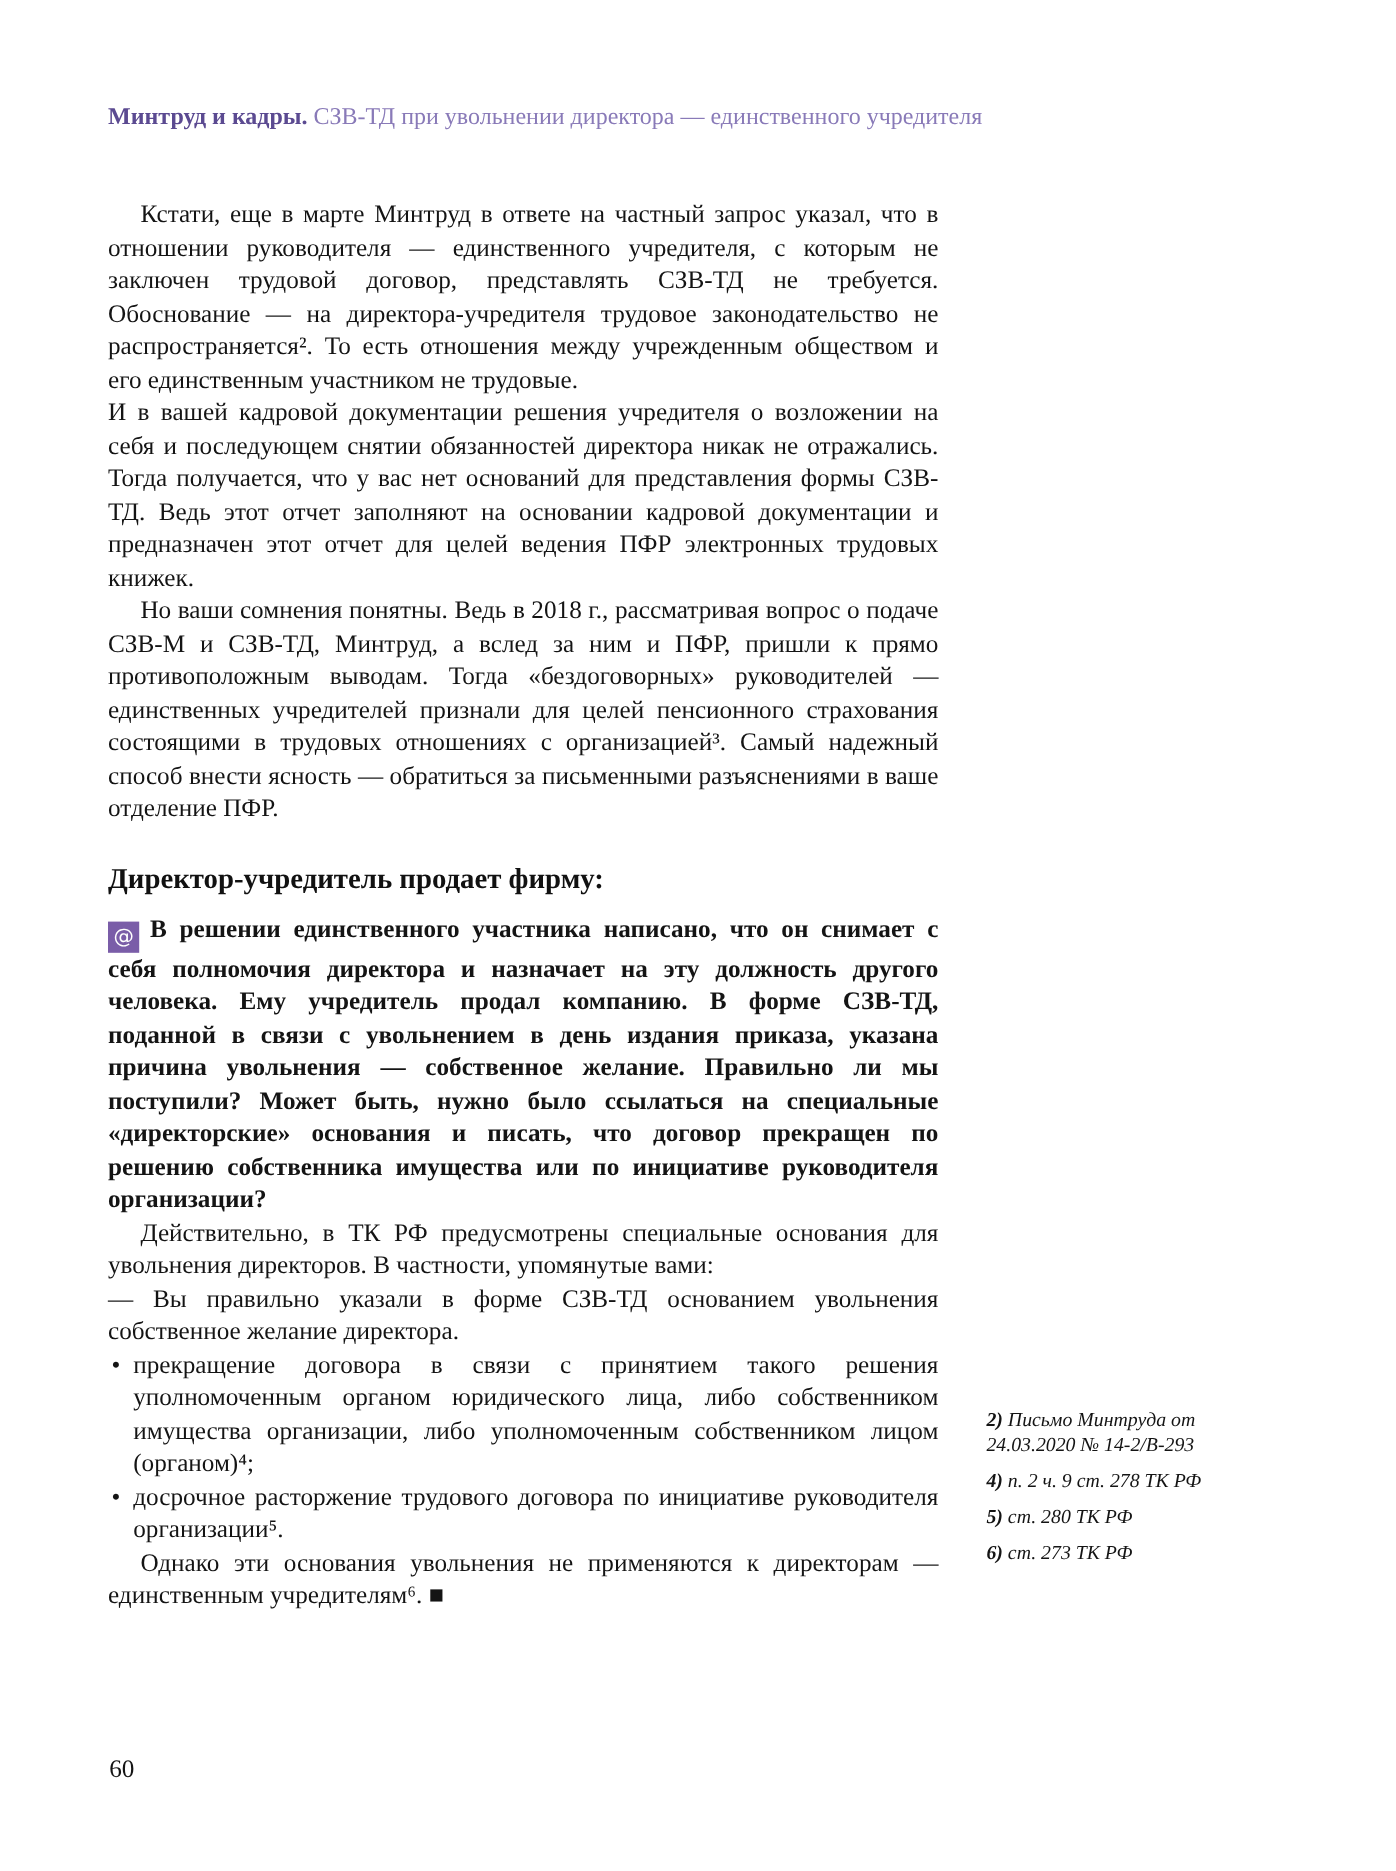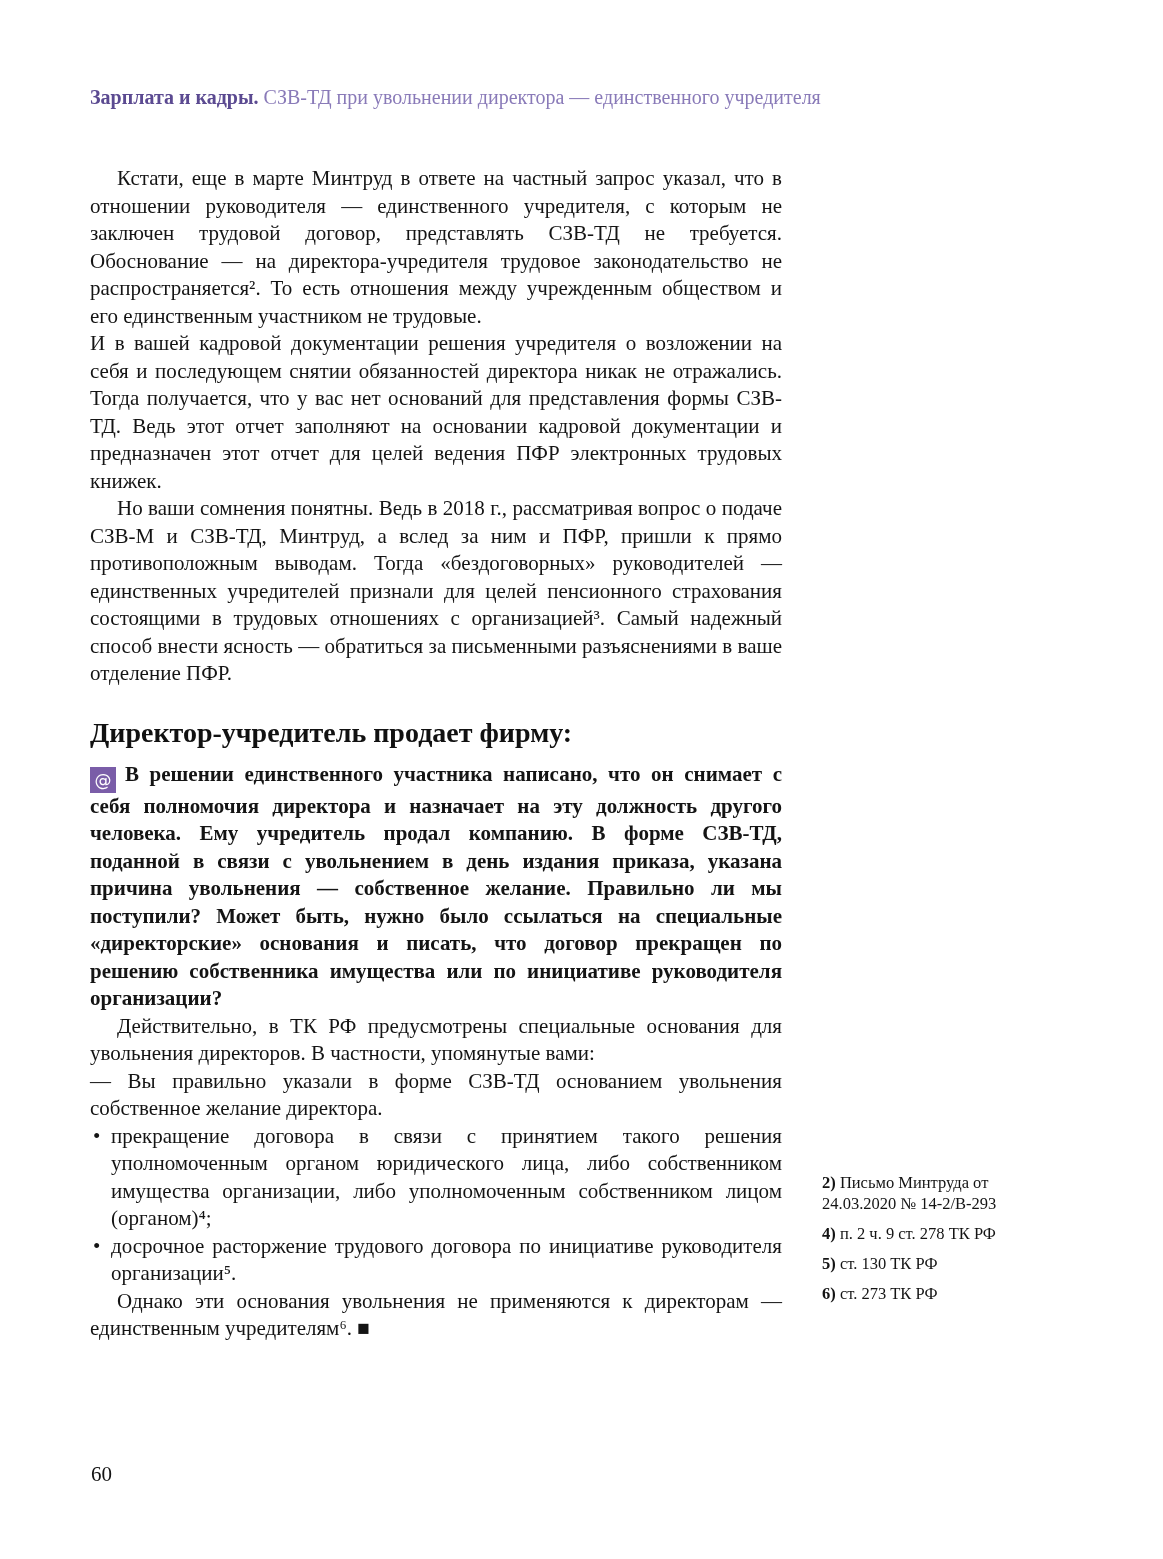--- a/index.html
+++ b/index.html
@@ -28,21 +28,21 @@
   .rh-light { color: #897ab8; margin-top: 24px; }
   p.body {
     margin: 0;
     font-size: 21px;
     line-height: 27.5px;
     text-align: justify;
   }
   .indent { text-indent: 27px; }
   h2.section-heading {
     margin: 29px 0 12px 0;
-    font-size: 28px;
+    font-size: 24px;
     line-height: 32px;
     font-weight: bold;
     color: #111111;
   }
   h2.section-heading .hl { display: block; }
   p.question { font-weight: bold; }
   .at-icon {
     display: inline-block;
     width: 26px;
     height: 26px;
@@ -75,39 +75,39 @@
   }
   .footnotes {
     position: absolute;
     left: 822px;
     top: 1172px;
     width: 196px;
     font-size: 16.5px;
     line-height: 21px;
     color: #141414;
   }
-  .fn { margin-bottom: 9px; }
+  .fn { margin-bottom: 9px; font-style: italic; }
   .fn .fn-num { font-weight: bold; }
   .pagenum {
     position: absolute;
     left: 91px;
     top: 1462px;
     font-size: 21px;
     color: #141414;
   }
 </style>
 </head>
 <body>
 
 <div class="page">
 
   <div class="main-col">
 
     <div class="runninghead">
-      <span class="rh-bold">Зарплата и кадры.</span>
+      <span class="rh-bold">Минтруд и кадры.</span>
       <span class="rh-light">СЗВ-ТД при увольнении директора — единственного учредителя</span>
     </div>
 
     <p class="body indent">Кстати, еще в марте Минтруд в ответе на частный запрос указал, что в отношении руководителя — единственного учредителя, с которым не заключен трудовой договор, представлять СЗВ-ТД не требуется. Обоснование — на директора-учредителя трудовое законодательство не распространяется². То есть отношения между учрежденным обществом и его единственным участником не трудовые.</p>
     <p class="body">И в вашей кадровой документации решения учредителя о возложении на себя и последующем снятии обязанностей директора никак не отражались. Тогда получается, что у вас нет оснований для представления формы СЗВ-ТД. Ведь этот отчет заполняют на основании кадровой документации и предназначен этот отчет для целей ведения ПФР электронных трудовых книжек.</p>
     <p class="body indent">Но ваши сомнения понятны. Ведь в 2018 г., рассматривая вопрос о подаче СЗВ-М и СЗВ-ТД, Минтруд, а вслед за ним и ПФР, пришли к прямо противоположным выводам. Тогда «бездоговорных» руководителей — единственных учредителей признали для целей пенсионного страхования состоящими в трудовых отношениях с организацией³. Самый надежный способ внести ясность — обратиться за письменными разъяснениями в ваше отделение ПФР.</p>
 
     <h2 class="section-heading">
       <span class="hl">Директор-учредитель продает фирму:</span>
     </h2>
@@ -136,21 +136,21 @@
     <div class="fn">
       <span class="fn-num">2)</span>
       <span>Письмо Минтруда от 24.03.2020 № 14-2/В-293</span>
     </div>
     <div class="fn">
       <span class="fn-num">4)</span>
       <span>п. 2 ч. 9 ст. 278 ТК РФ</span>
     </div>
     <div class="fn">
       <span class="fn-num">5)</span>
-      <span>ст. 130 ТК РФ</span>
+      <span>ст. 280 ТК РФ</span>
     </div>
     <div class="fn">
       <span class="fn-num">6)</span>
       <span>ст. 273 ТК РФ</span>
     </div>
   </aside>
 
   <div class="pagenum">60</div>
 
 </div>

